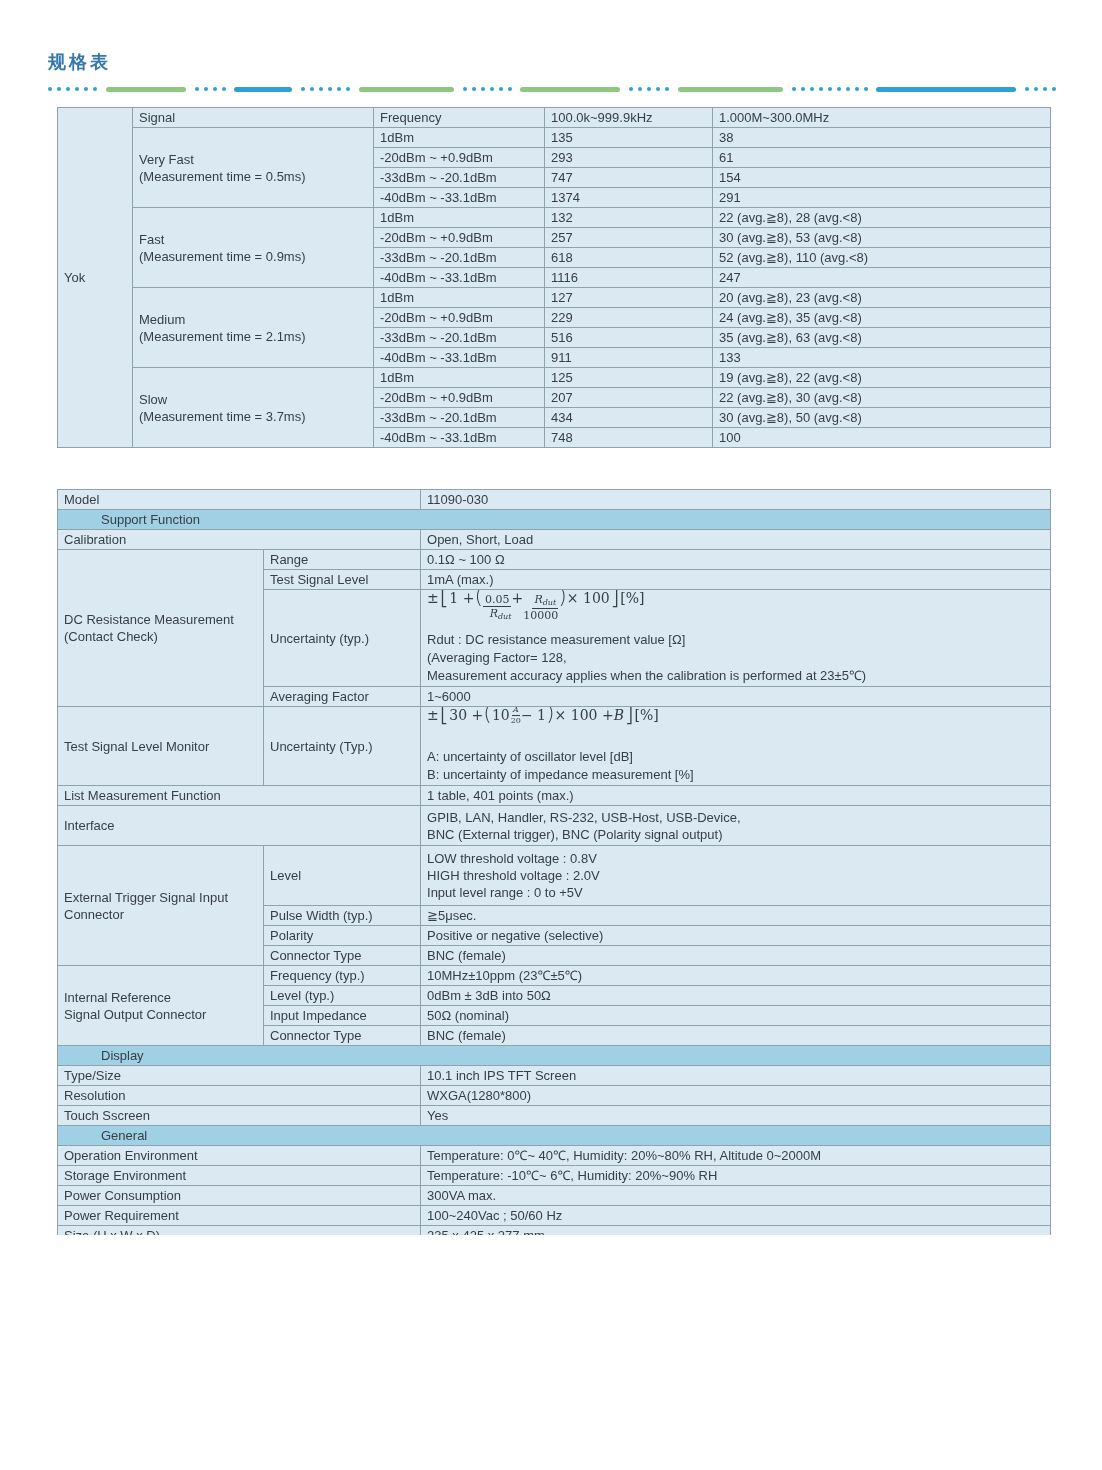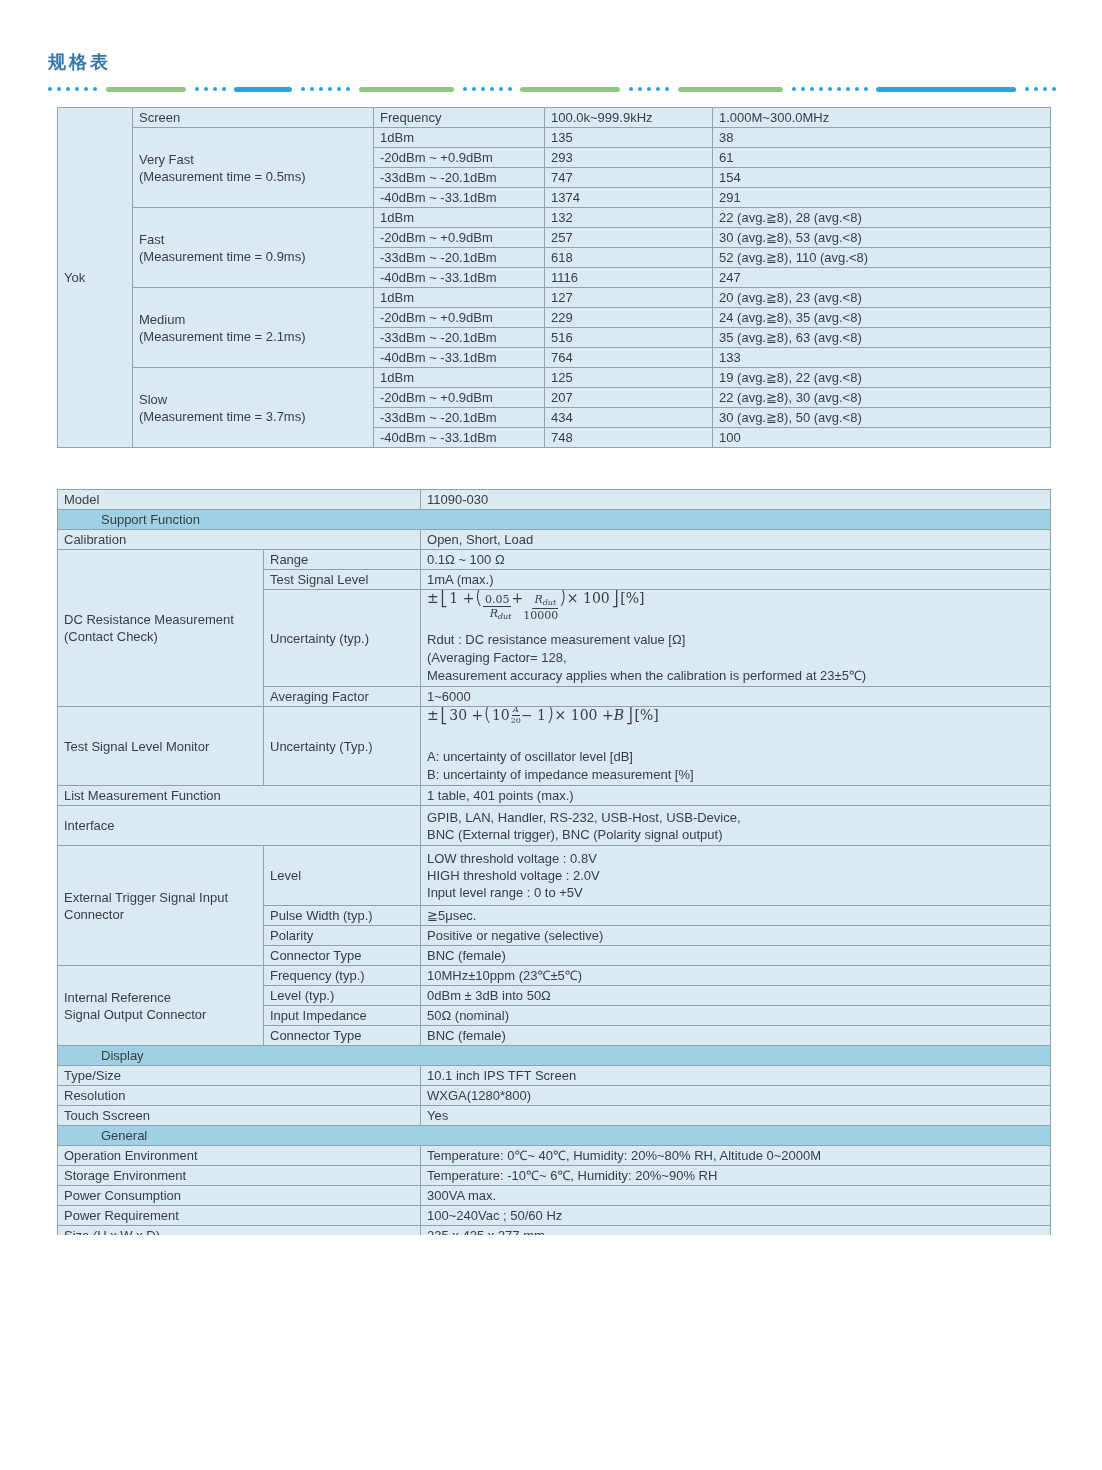--- a/index.html
+++ b/index.html
@@ -126,21 +126,21 @@
     <colgroup>
         <col style="width:75px">
         <col style="width:241px">
         <col style="width:171px">
         <col style="width:168px">
         <col style="width:338px">
       </colgroup>
     <tbody>
         <tr>
       <td rowspan="17" style="vertical-align:middle">Yok</td>
-      <td>Screen</td>
+      <td>Signal</td>
       <td>Frequency</td>
       <td>100.0k~999.9kHz</td>
       <td>1.000M~300.0MHz</td>
     </tr>
 
     <tr>
       <td rowspan="4" class="ml">
         <span>Very Fast</span>
         <span>(Measurement time = 0.5ms)</span>
       </td>
@@ -203,21 +203,21 @@
           <td>229</td>
           <td>24 (avg.≧8), 35 (avg.&lt;8)</td>
         </tr>
     <tr>
           <td>-33dBm ~ -20.1dBm</td>
           <td>516</td>
           <td>35 (avg.≧8), 63 (avg.&lt;8)</td>
         </tr>
     <tr>
           <td>-40dBm ~ -33.1dBm</td>
-          <td>764</td>
+          <td>911</td>
           <td>133</td>
         </tr>
 
     <tr>
       <td rowspan="4" class="ml">
         <span>Slow</span>
         <span>(Measurement time = 3.7ms)</span>
       </td>
       <td>1dBm</td>
       <td>125</td>

